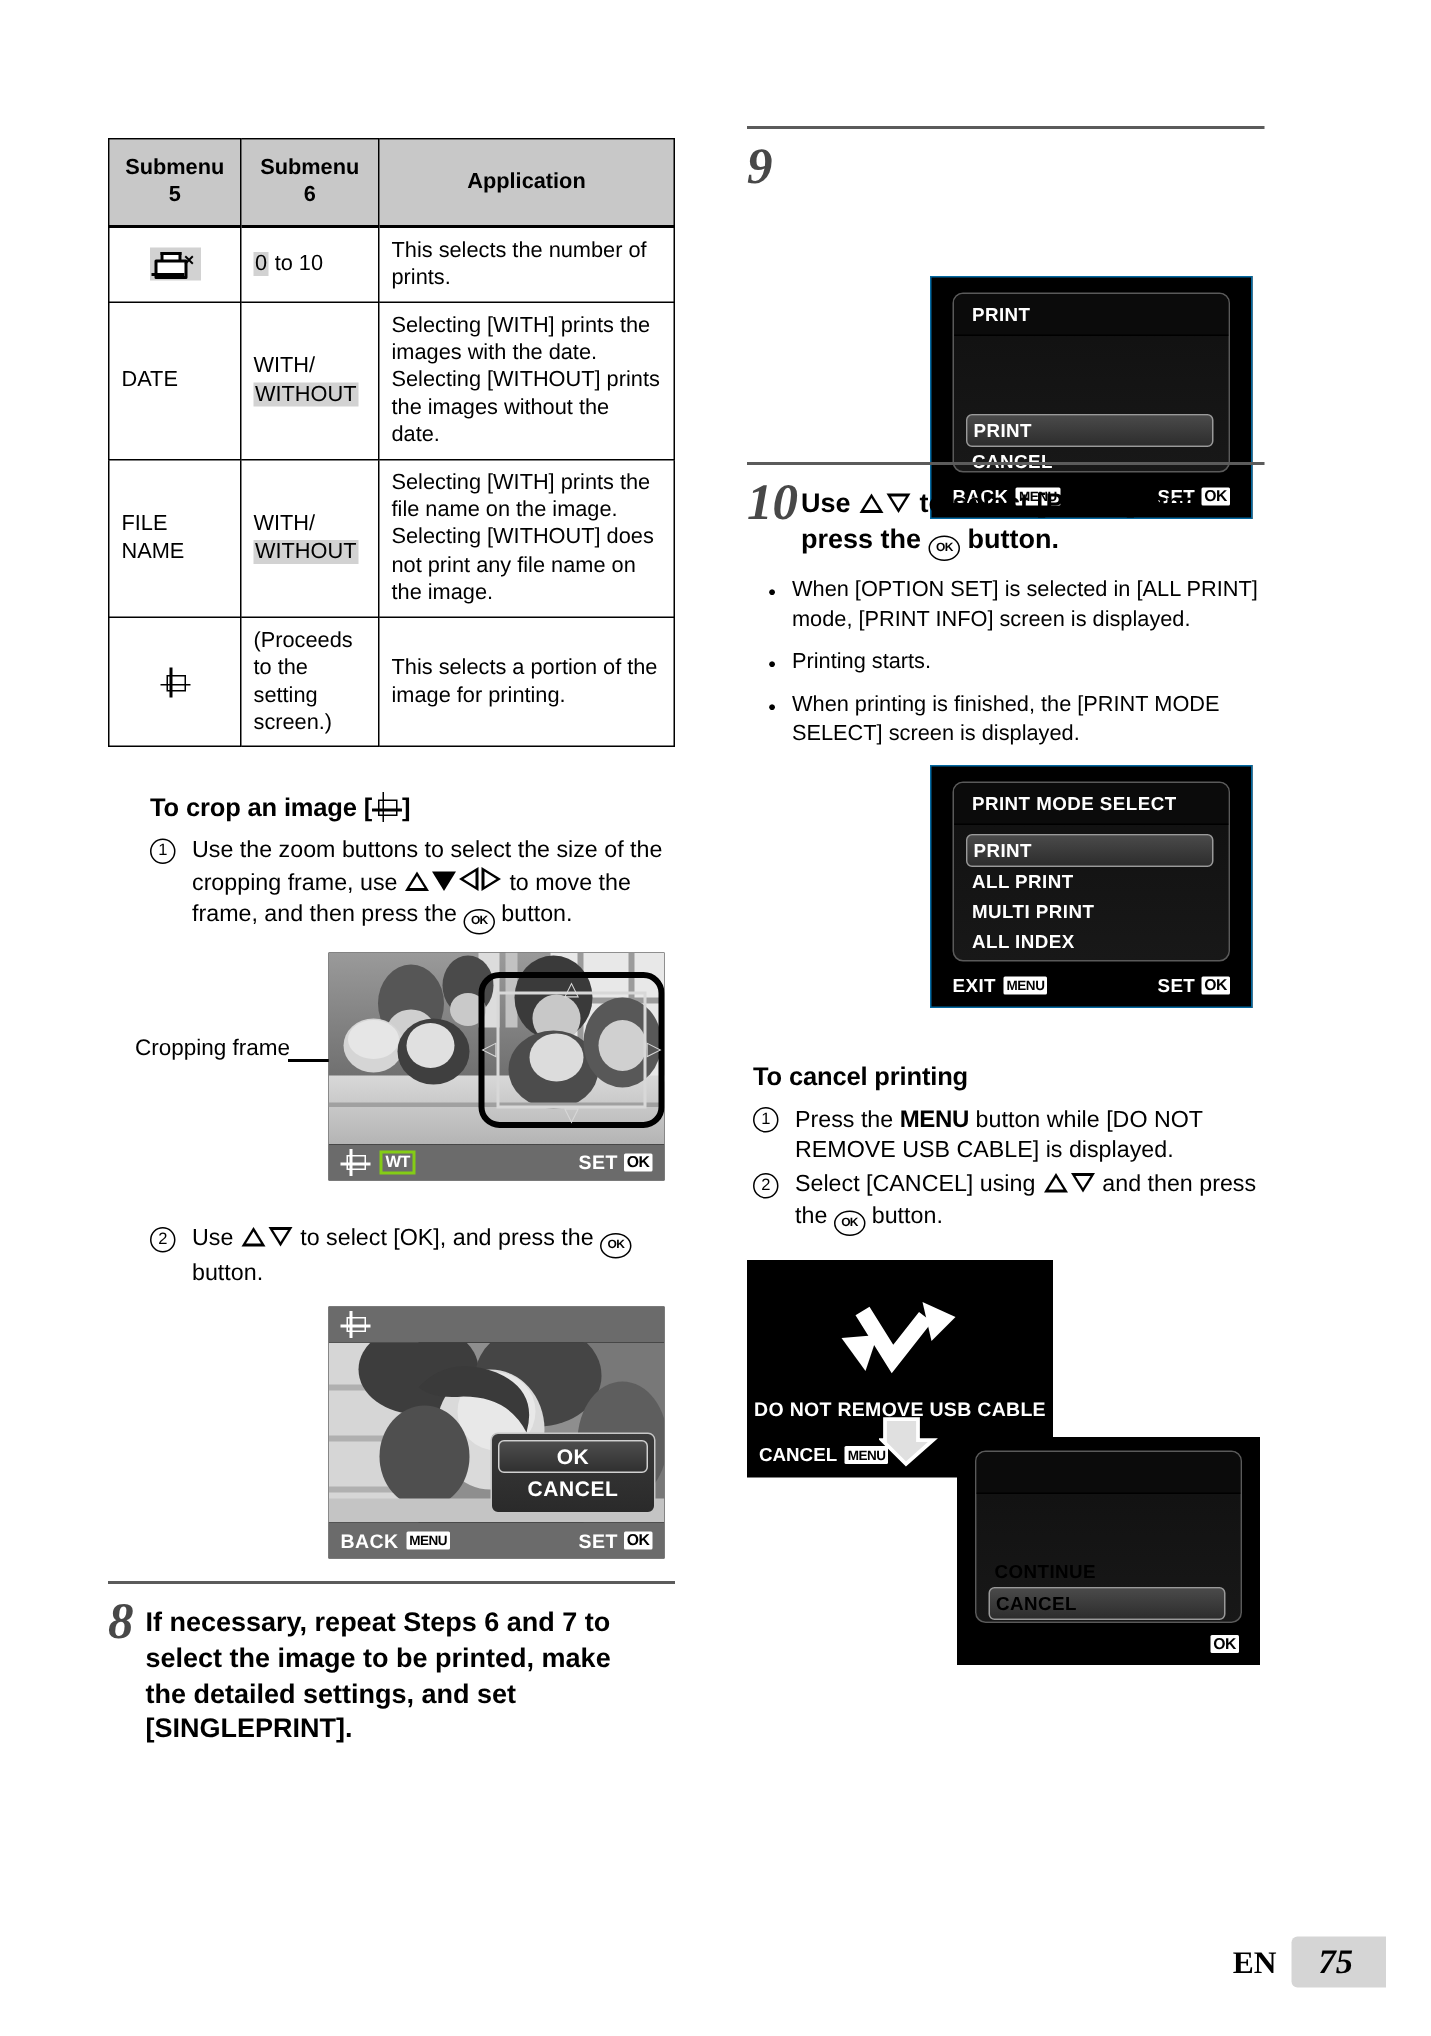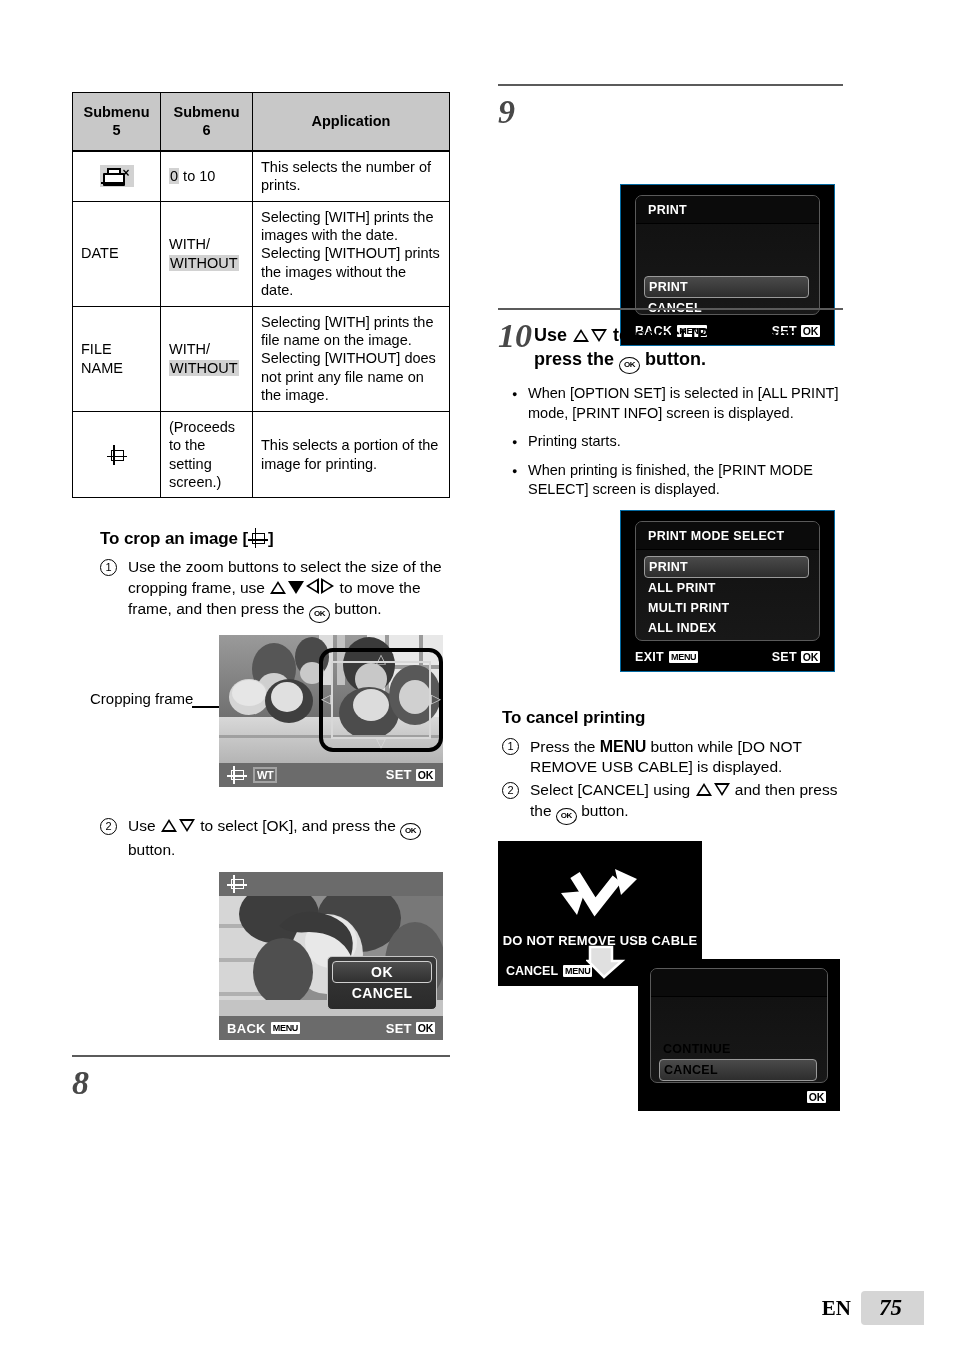--- a/index.html
+++ b/index.html
@@ -314,21 +314,21 @@
     background: #6b6b6b;
     display: flex; align-items: center;
     padding: 0 8px;
     color: #fff;
     font-size: 13px; font-weight: bold;
     letter-spacing: 0.3px;
   }
   .photo-bar .right { margin-left: auto; display: flex; align-items: center; gap: 4px; }
   .wt-key {
     display: inline-block;
-    border: 2px solid #a3a3a3;
+    border: 2px solid #84cc16;
     color: #fff;
     font-size: 11px; font-weight: bold;
     line-height: 12px;
     padding: 0 2px;
     letter-spacing: -0.5px;
   }
   .crop-ico-white { position: relative; width: 20px; height: 18px; }
   .crop-ico-white .sq {
     position:absolute; left:4px; top:4px; width:11px;height:8px; border:1.8px solid #fff;
   }
@@ -620,20 +620,21 @@
             <span class="key ok">OK</span>
           </span>
         </div>
       </div>
     </div>
 
     <div class="step-block" style="margin-top:8px;">
       <div class="hrule"></div>
       <div class="step-row">
         <div class="step-num">8</div>
+        <div class="step-text" style="max-width:330px">If necessary, repeat Steps 6 and 7 to select the image to be printed, make the detailed settings, and set [SINGLEPRINT].</div>
       </div>
     </div>
   </div>
 
   <div class="col-right">
 
     <div class="step-block">
       <div class="hrule"></div>
       <div class="step-row">
         <div class="step-num">9</div>

